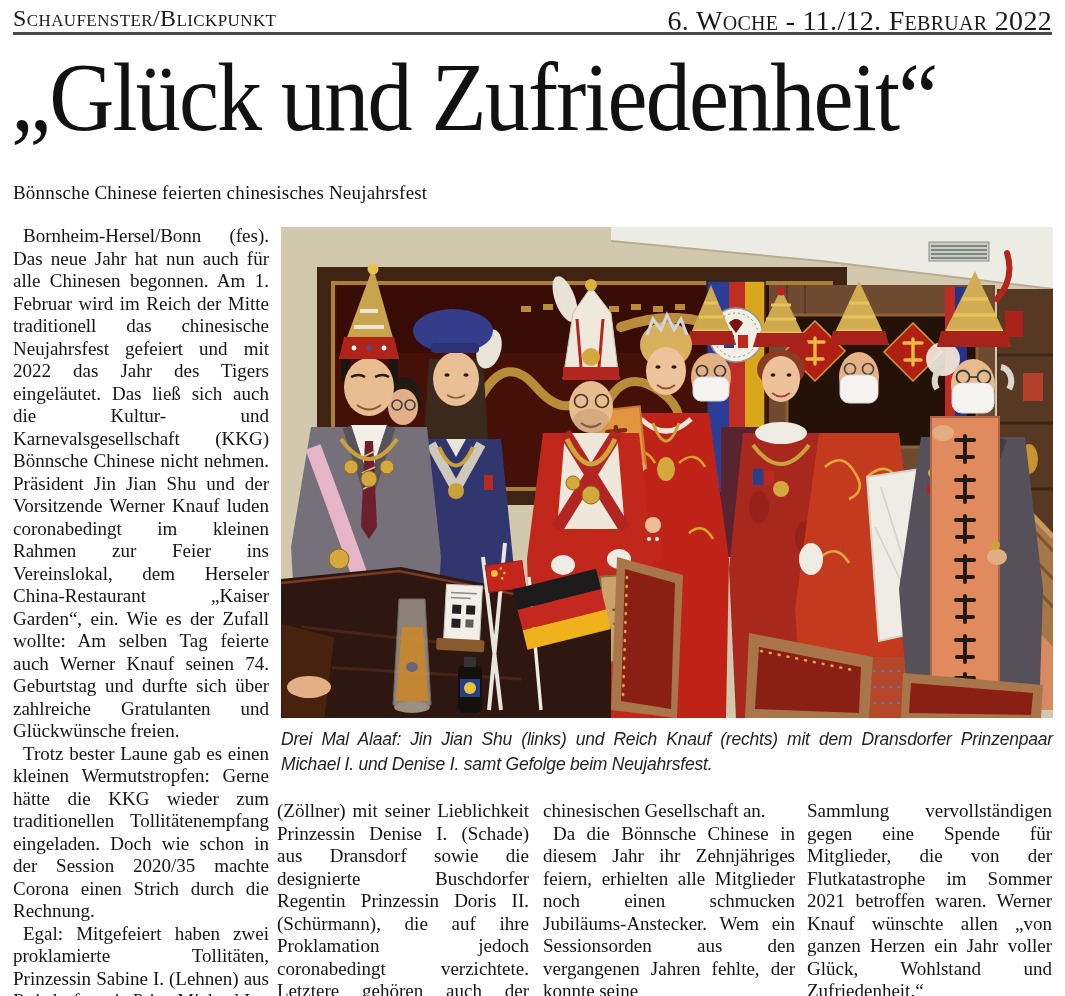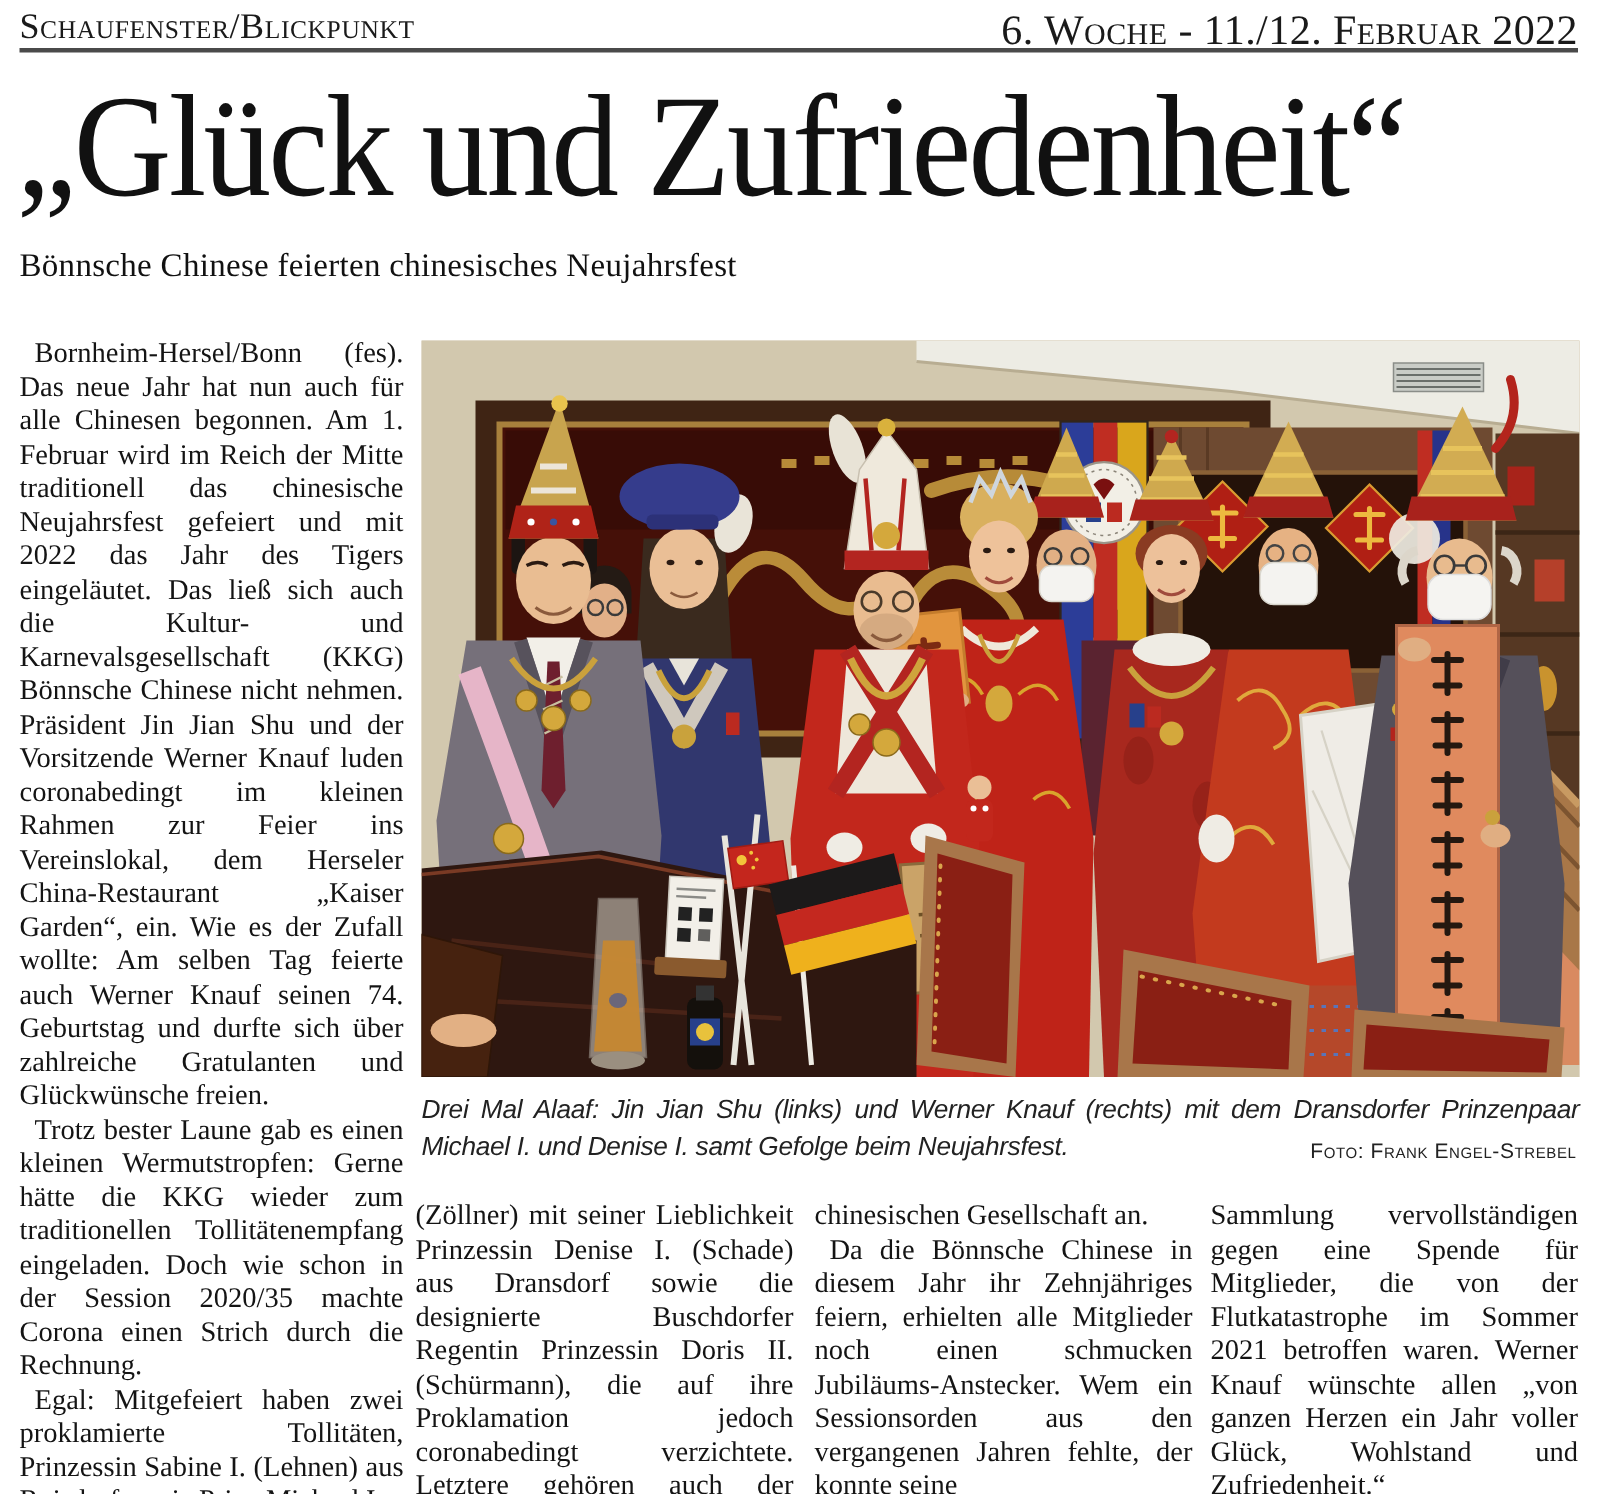--- a/index.html
+++ b/index.html
@@ -6,21 +6,21 @@
   .page{position:relative;width:1065px;height:996px;background:#ffffff;overflow:hidden;
         color:#1a1a1a;font-family:"Liberation Serif",serif;}
   .masthead-left{position:absolute;left:13px;top:5px;font-size:24px;font-variant:small-caps;
         letter-spacing:.4px;white-space:nowrap;}
   .masthead-right{position:absolute;right:13px;top:5px;font-size:28px;font-variant:small-caps;
         letter-spacing:.3px;white-space:nowrap;}
   .masthead-rule{position:absolute;left:13px;right:13px;top:32px;height:3px;background:#4a4a4a;}
   .headline{position:absolute;left:11px;top:46px;width:1050px;font-size:97px;line-height:104px;
         letter-spacing:-2px;white-space:nowrap;transform:scaleX(.93);transform-origin:left top;
         color:#111;}
-  .subhead{position:absolute;left:13px;top:164px;font-size:22px;letter-spacing:.2px;color:#111;}
+  .subhead{position:absolute;left:13px;top:182px;font-size:19px;letter-spacing:.2px;color:#111;}
   .col{position:absolute;font-size:19px;line-height:22.5px;text-align:justify;
         hyphens:auto;-webkit-hyphens:auto;word-spacing:-.3px;color:#141414;}
   .col p{margin:0;text-indent:10px;}
   .col p.cont{text-indent:0;}
   #col1{left:13px;top:225px;width:256px;}
   #col2{left:277px;top:800px;width:252px;}
   #col3{left:543px;top:800px;width:252px;}
   #col4{left:807px;top:800px;width:245px;}
   .dateline{font-weight:normal;}
   .photo-wrap{position:absolute;left:281px;top:227px;width:772px;height:491px;background:#cfc5ab;}
@@ -365,22 +365,21 @@
       <path d="M480,424 L576,444" stroke="#d9a54c" stroke-width="2.6" stroke-dasharray="1 8" stroke-linecap="round"></path>
     </g>
     <g>
       <polygon points="622,446 762,458 760,491 620,491" fill="#a8764a"></polygon>
       <polygon points="630,456 752,466 750,488 628,486" fill="#8a1f14"></polygon>
     </g>
   </svg>
   </div>
 
   <div class="caption">
-    <span>Drei Mal Alaaf: Jin Jian Shu (links) und Werner Knauf (rechts) mit dem Dransdorfer Prinzenpaar Michael I. und Denise I. samt Gefolge beim Neujahrsfest.</span>
-    <span class="credit">Foto: Frank Engel-Strebel</span>
+    <span>Drei Mal Alaaf: Jin Jian Shu (links) und Reich Knauf (rechts) mit dem Dransdorfer Prinzenpaar Michael I. und Denise I. samt Gefolge beim Neujahrsfest.</span>
   </div>
 
   <div class="col" id="col2">
     <p class="cont">(Zöllner) mit seiner Lieblichkeit Prinzessin Denise I. (Schade) aus Dransdorf sowie die designierte Buschdorfer Regentin Prinzessin Doris II. (Schürmann), die auf ihre Proklamation jedoch coronabedingt verzichtete. Letztere gehören auch der deutsch-</p>
   </div>
   <div class="col" id="col3">
     <p class="cont">chinesischen Gesellschaft an.</p>
     <p>Da die Bönnsche Chinese in diesem Jahr ihr Zehnjähriges feiern, erhielten alle Mitglieder noch einen schmucken Jubiläums-Anstecker. Wem ein Sessionsorden aus den vergangenen Jahren fehlte, der konnte seine</p>
   </div>
   <div class="col" id="col4">

